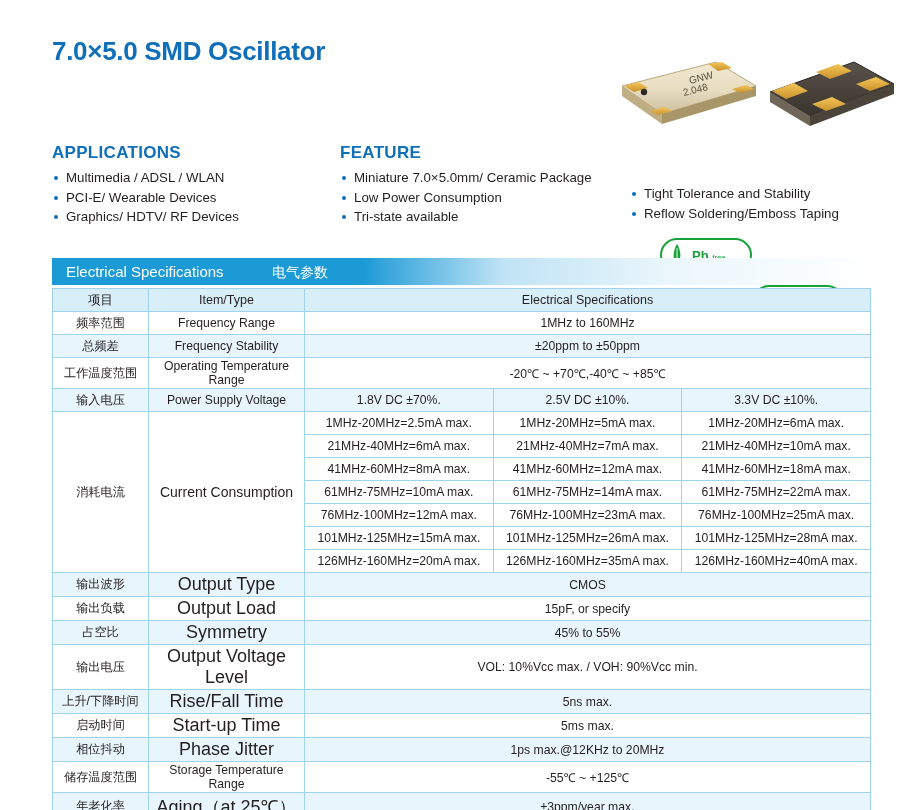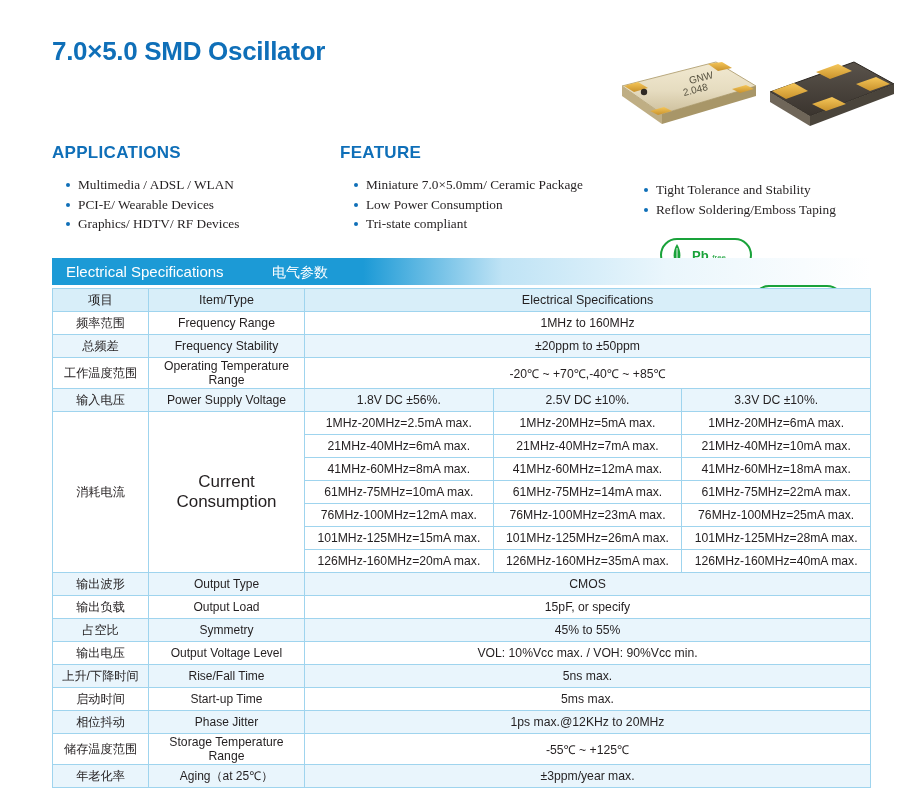--- a/index.html
+++ b/index.html
@@ -31,23 +31,23 @@
   .col-head {
     font-size: 17px;
     font-weight: bold;
     color: #0f6fb8;
     letter-spacing: 0.3px;
     margin-bottom: 5px;
   }
   .col { position: absolute; }
   .col-apps { left: 52px; top: 143px; width: 280px; }
   .col-feat { left: 340px; top: 143px; width: 300px; }
-  .col-feat2 { left: 630px; top: 168px; width: 280px; }
-
-  ul.bullets { list-style: none; margin: 12px; padding: 0; font-family: Liberation Serif, serif; }
+  .col-feat2 { left: 630px; top: 184px; width: 280px; }
+
+  ul.bullets { list-style: none; margin: 0; padding: 0; }
   ul.bullets li {
     position: relative;
     padding-left: 14px;
     font-size: 13.3px;
     line-height: 19.5px;
     color: #231f20;
   }
   ul.bullets li::before {
     content: "";
     position: absolute;
@@ -109,22 +109,22 @@
     height: 23px;
     padding: 1px 3px;
     color: #231f20;
   }
   .c-hdr { background: #d8eef9; font-size: 12.5px; }
   .c-alt { background: #e9f5fc; }
   .c-white { background: #ffffff; }
   .col-cn { width: 96px; }
   .col-item { width: 156px; margin-top: 6px; }
   .cur-cell { height: 26px; }
-  .tall { font-size: 17px; }
-  .mid { font-size: 12px; }
+  .tall { font-size: 14px; }
+  .mid { font-size: 18px; }
 </style>
 </head>
 <body>
 
 <div class="page">
 
   <div class="title">7.0×5.0 SMD Oscillator</div>
 
   <div class="product-img">
     <svg width="300" height="84" viewBox="0 0 300 84">
@@ -177,21 +177,21 @@
       <li>PCI-E/ Wearable Devices</li>
       <li>Graphics/ HDTV/ RF Devices</li>
     </ul>
   </div>
 
   <div class="col col-feat">
     <div class="col-head">FEATURE</div>
     <ul class="bullets">
       <li>Miniature 7.0×5.0mm/ Ceramic Package</li>
       <li>Low Power Consumption</li>
-      <li>Tri-state compliant</li>
+      <li>Tri-state available</li>
     </ul>
   </div>
 
   <div class="col col-feat2">
     <ul class="bullets">
       <li>Tight Tolerance and Stability</li>
       <li>Reflow Soldering/Emboss Taping</li>
     </ul>
   </div>
 
@@ -246,21 +246,21 @@
       </tr>
       <tr>
         <td class="c-white col-cn">工作温度范围</td>
         <td class="c-white col-item">Operating Temperature Range</td>
         <td class="c-white" colspan="3">-20℃ ~ +70℃,-40℃ ~ +85℃</td>
       </tr>
 
       <tr>
         <td class="c-alt col-cn">输入电压</td>
         <td class="c-alt col-item">Power Supply Voltage</td>
-        <td class="c-alt">1.8V DC ±56%.</td>
+        <td class="c-alt">1.8V DC ±70%.</td>
         <td class="c-alt">2.5V DC ±10%.</td>
         <td class="c-alt">3.3V DC ±10%.</td>
       </tr>
 
       <tr>
         <td class="c-white col-cn" rowspan="7">消耗电流</td>
         <td class="c-white col-item tall" rowspan="7">Current Consumption</td>
         <td class="c-white cur-cell">1MHz-20MHz=2.5mA max.</td>
         <td class="c-white cur-cell">1MHz-20MHz=5mA max.</td>
         <td class="c-white cur-cell">1MHz-20MHz=6mA max.</td>

